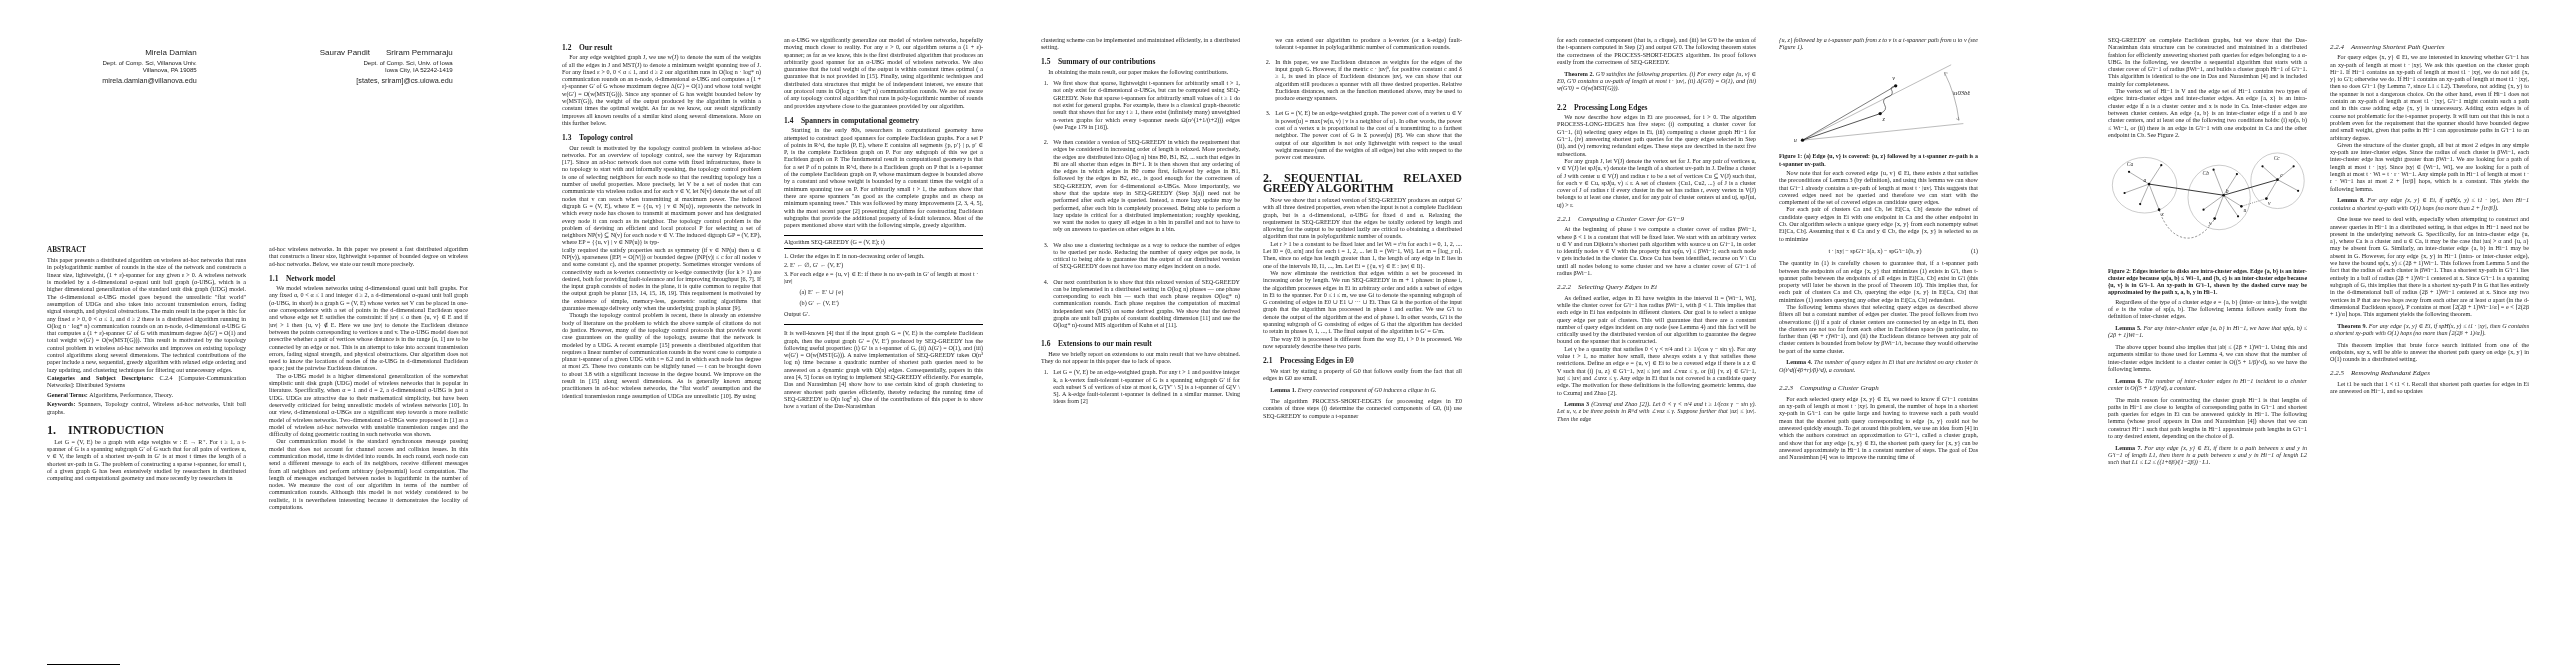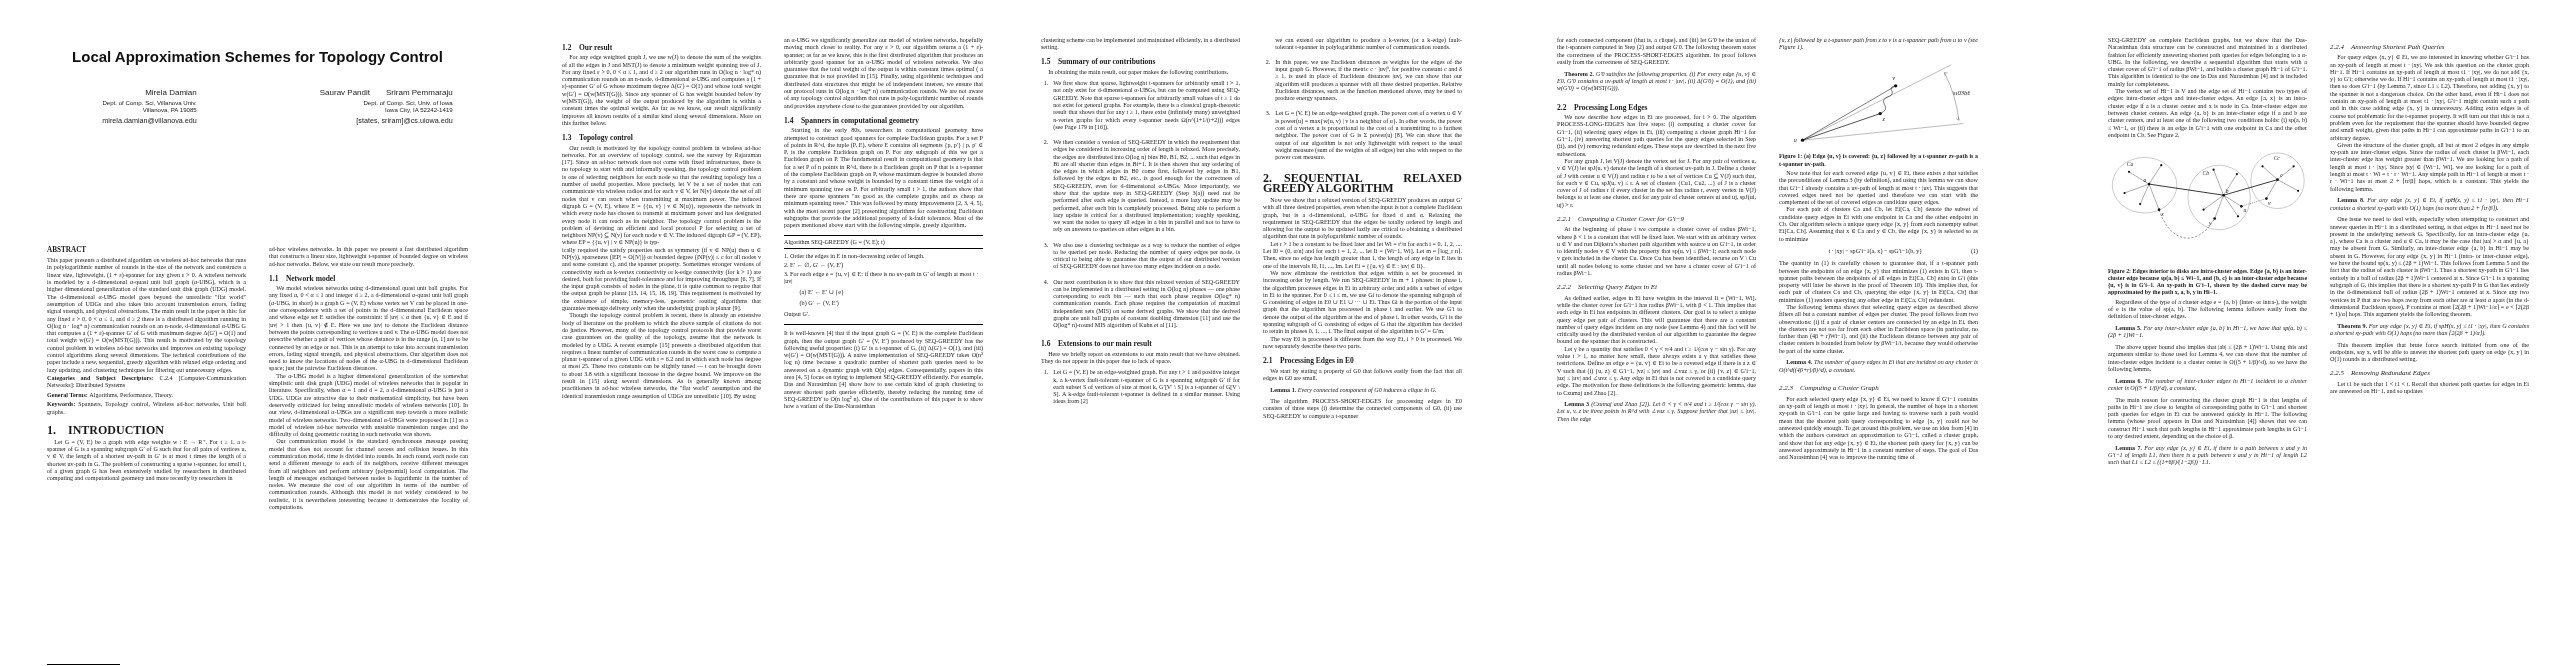--- a/index.html
+++ b/index.html
@@ -61,21 +61,20 @@
   .blk-fig svg{display:inline-block;}
   .fig-cap{text-align:justify;font-weight:bold;font-size:5.9px;line-height:7.2px;margin-top:3.9px;}
 </style>
 </head>
 <body>
 
 <div class="arxiv">arXiv:0803.2174v1  [cs.DS]  14 Mar 2008</div>
 
 <div class="page" id="p1">
   <div class="p1head">
-    <div class="title">Local Approximation Schemes for Topology Control</div>
     <div class="authors">
       <div class="author">
         <div class="a-name">Mirela Damian</div>
         <div class="a-aff">Dept. of Comp. Sci, Villanova Univ.</div>
         <div class="a-aff">Villanova, PA 19085</div>
         <div class="a-email">mirela.damian@villanova.edu</div>
       </div>
       <div class="author">
         <div class="a-name">Saurav Pandit  Sriram Pemmaraju</div>
         <div class="a-aff">Dept. of Comp. Sci, Univ. of Iowa</div>

